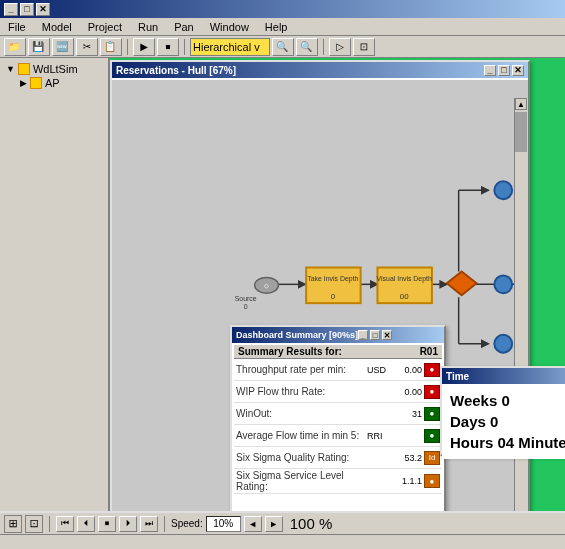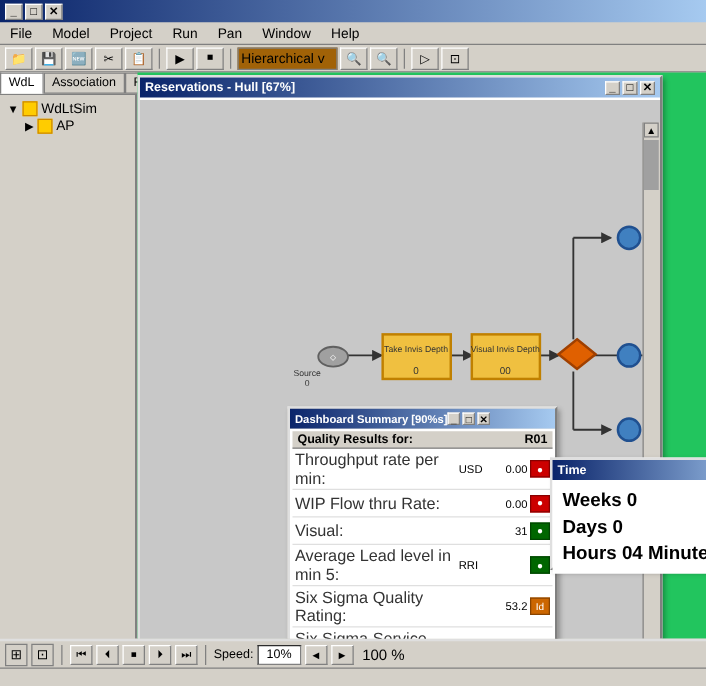--- a/index.html
+++ b/index.html
@@ -97,21 +97,21 @@
     }
     .tool-separator {
       width: 1px;
       height: 16px;
       background: #808080;
       margin: 0 3px;
     }
     .tool-dropdown {
       height: 18px;
       border: 1px solid #808080;
-      background: #a16207;
+      background: #fde047;
       display: flex;
       align-items: center;
       padding: 0 2px;
       font-size: 11px;
       min-width: 80px;
     }
 
     
     .content-area {
       display: flex;
@@ -239,21 +239,21 @@
     }
     .dashboard-row {
       display: flex;
       align-items: center;
       border-bottom: 1px solid #dfdfdf;
       padding: 1px 2px;
       min-height: 22px;
     }
     .dashboard-label {
       flex: 1;
-      font-size: 13px;
+      font-size: 10px;
       color: #333;
     }
     .dashboard-value {
       width: 30px;
       font-size: 9px;
       text-align: right;
     }
     .dashboard-unit {
       width: 25px;
       font-size: 9px;
@@ -414,25 +414,20 @@
     <div class="tool-btn">🔍</div>
     <div class="tool-btn">🔍</div>
     <div class="tool-separator"></div>
     <div class="tool-btn">▷</div>
     <div class="tool-btn">⊡</div>
   </div>
 
   <div class="content-area">
 
     <div class="left-panel">
-      <div class="left-panel-tabs">
-        <div class="left-tab active">WdL</div>
-        <div class="left-tab">Association</div>
-        <div class="left-tab">Runs</div>
-      </div>
       <div class="left-panel-content">
         <div class="tree-item">
           <span class="tree-arrow">▼</span>
           <span class="tree-icon"></span>
           <span>WdLtSim</span>
         </div>
         <div class="tree-item" style="padding-left: 16px;">
           <span class="tree-arrow">▶</span>
           <span class="tree-icon"></span>
           <span>AP</span>
@@ -537,47 +532,47 @@
         <div class="dashboard-title">
           <span style="font-size:9px;">Dashboard Summary [90%s]</span>
           <div style="display:flex;gap:2px;">
             <div class="tb-btn" style="width:10px;height:10px;font-size:8px;">_</div>
             <div class="tb-btn" style="width:10px;height:10px;font-size:8px;">□</div>
             <div class="tb-btn" style="width:10px;height:10px;font-size:8px;">✕</div>
           </div>
         </div>
         <div class="dashboard-body">
           <div class="dashboard-header-row">
-            <span>Quality Results for:</span>
+            <span>Summary Results for:</span>
             <span>R01</span>
           </div>
 
           <div class="dashboard-row">
             <span class="dashboard-label">Throughput rate per min:</span>
             <span class="dashboard-unit">USD</span>
             <span class="dashboard-value">0.00</span>
             <div class="dashboard-icon">●</div>
           </div>
 
           <div class="dashboard-row">
             <span class="dashboard-label">WIP Flow thru Rate:</span>
             <span class="dashboard-unit"></span>
             <span class="dashboard-value">0.00</span>
             <div class="dashboard-icon">●</div>
           </div>
 
           <div class="dashboard-row">
-            <span class="dashboard-label">Visual:</span>
+            <span class="dashboard-label">WinOut:</span>
             <span class="dashboard-unit"></span>
             <span class="dashboard-value">31</span>
             <div class="dashboard-icon green">●</div>
           </div>
 
           <div class="dashboard-row">
-            <span class="dashboard-label">Average Lead level in min 5:</span>
+            <span class="dashboard-label">Average Flow time in min 5:</span>
             <span class="dashboard-unit">RRI</span>
             <span class="dashboard-value"></span>
             <div class="dashboard-icon green">●</div>
           </div>
 
 
           <div class="dashboard-row">
             <span class="dashboard-label">Six Sigma Quality Rating:</span>
             <span class="dashboard-unit"></span>
             <span class="dashboard-value">53.2</span>
@@ -620,20 +615,20 @@
       <div class="play-btn">⏮</div>
       <div class="play-btn">⏴</div>
       <div class="play-btn">⏹</div>
       <div class="play-btn">⏵</div>
       <div class="play-btn">⏭</div>
       <div class="tool-separator"></div>
       <span style="font-size:10px;">Speed:</span>
       <input class="speed-input" value="10%" readonly="" style="">
       <div class="play-btn">◄</div>
       <div class="play-btn">►</div>
-      <span style="font-size:12px;margin-left:4px;">100 %</span>
+      <span style="font-size:15px;margin-left:4px;">100 %</span>
     </div>
     <div class="status-text-bar">
       <span>Running</span>
     </div>
   </div>
 
 </div>
 
 </body></html>

